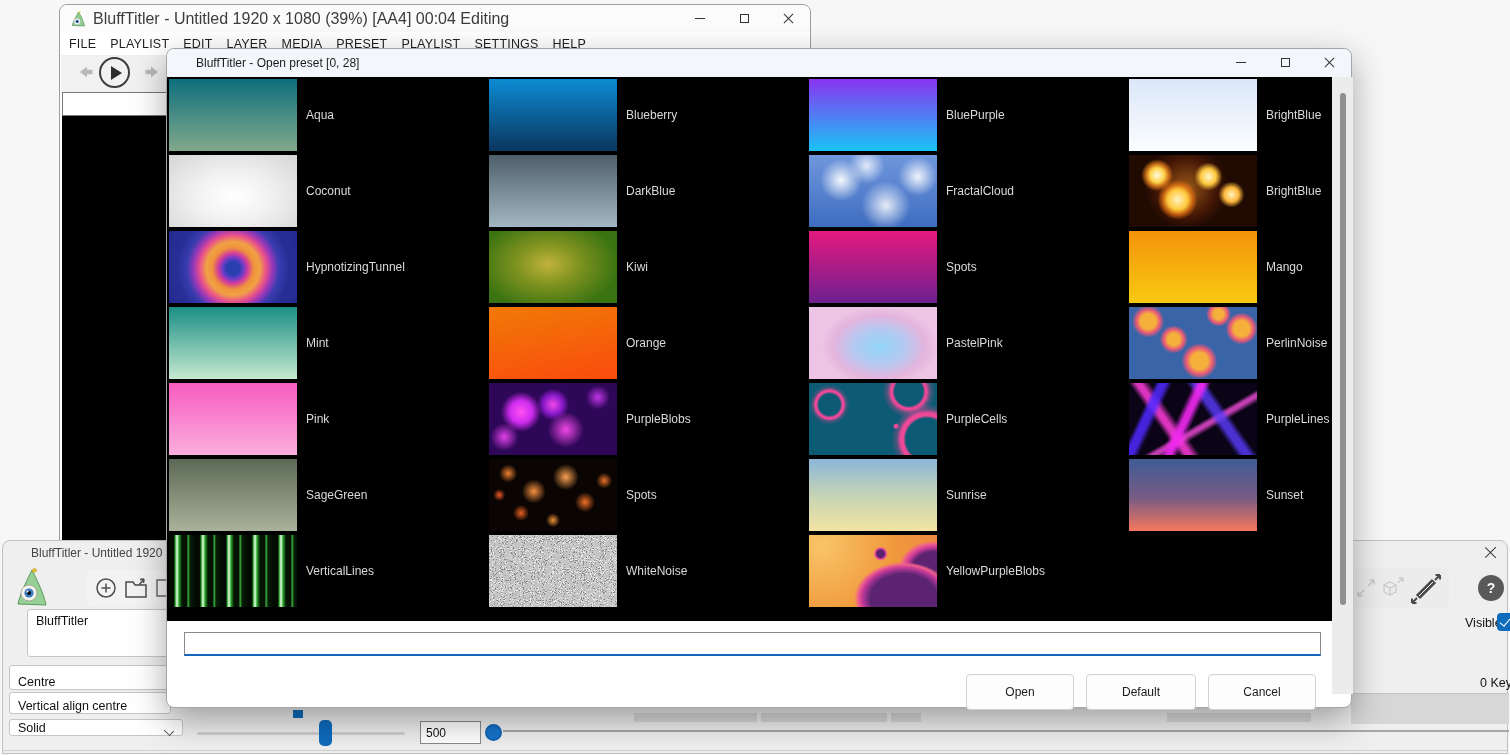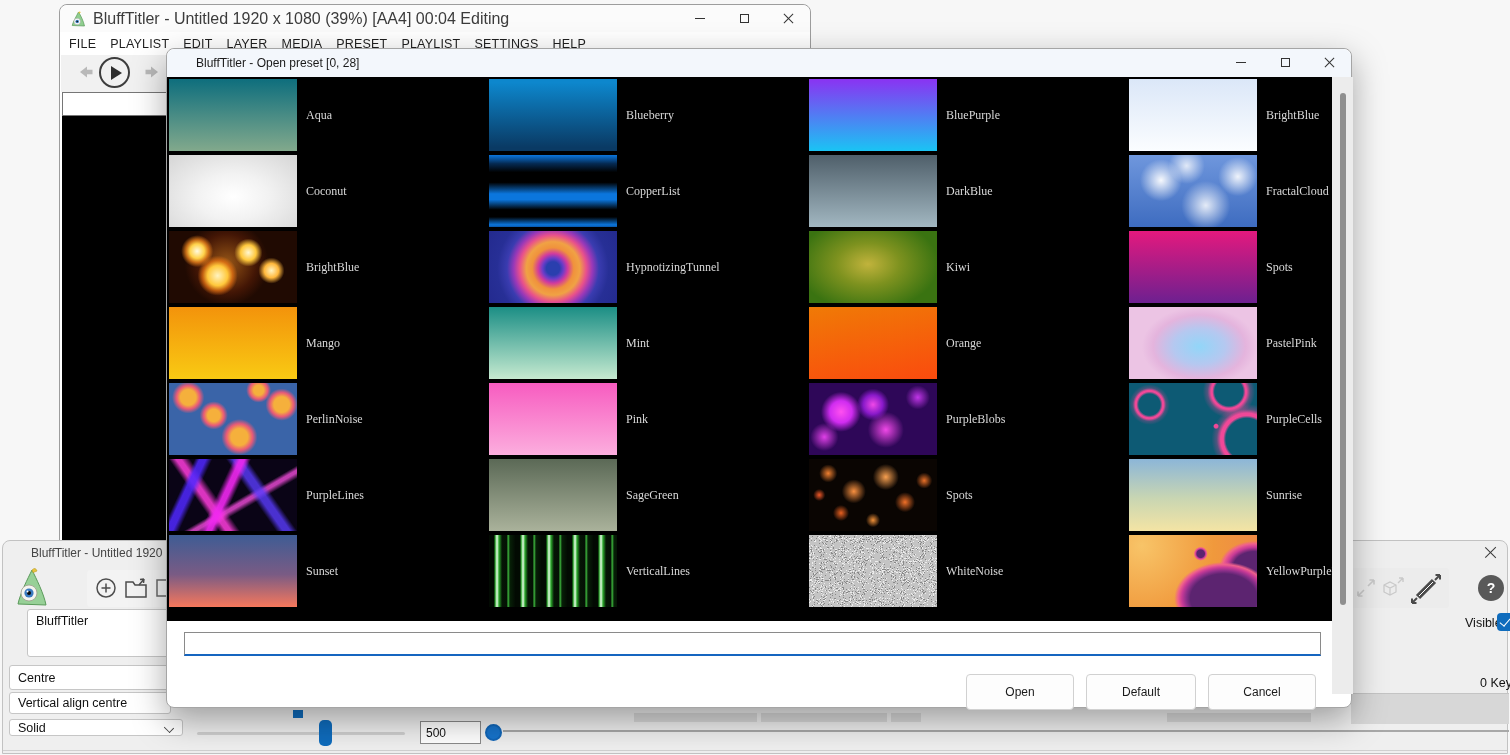--- a/index.html
+++ b/index.html
@@ -36,21 +36,21 @@
   .bw-title{position:absolute;left:28px;top:5px;font-size:12px;color:#454545;white-space:nowrap;}
   .bw-close{position:absolute;right:9px;top:4px;width:14px;height:14px;}
   .bw-close::before,.bw-close::after{content:"";position:absolute;left:6px;top:0;width:1.4px;height:15px;background:#3a3a3a;}
   .bw-close::before{transform:rotate(45deg);}.bw-close::after{transform:rotate(-45deg);}
   .bw-logo{position:absolute;left:10px;top:25px;}
   .bw-toolstrip{position:absolute;left:84px;top:29px;width:96px;height:37px;background:#f3f3f3;border-radius:4px;}
   .tool-ic{position:absolute;top:7px;}
   .bw-textbox{position:absolute;left:24px;top:68px;width:146px;height:48px;background:#fff;
     border:1px solid #c6c6c6;border-radius:3px;font-size:12.5px;color:#111;padding:4px 8px;}
   .bw-combo{position:absolute;background:#fff;border:1px solid #c6c6c6;border-radius:3px;
-    font-size:12.5px;color:#111;display:flex;align-items:center;padding:0 8px;}
+    font-size:12.5px;color:#111;display:flex;align-items:flex-end;padding:0 8px;}
   .combo-centre{left:6px;top:124px;width:162px;height:25px;}
   .combo-valign{left:6px;top:151px;width:162px;height:22px;}
   .combo-solid{left:6px;top:178px;width:174px;height:17px;justify-content:space-between;}
   .chev{width:9px;height:9px;position:relative;}
   .chev::before{content:"";position:absolute;left:0;top:1px;width:7px;height:7px;
     border-right:1.4px solid #444;border-bottom:1.4px solid #444;transform:rotate(45deg) scale(1,.8);}
   .seg-strip span{position:absolute;top:172px;height:9px;background:#d9d9d9;}
   .tl-right{position:absolute;left:1348px;top:152px;width:158px;height:31px;background:#d7d7d7;border-top:1px solid #c4c4c4;}
   .slider1-track{position:absolute;left:194px;top:191px;width:208px;height:3px;background:#cfcfcf;border-radius:2px;}
   .slider1-thumb{position:absolute;left:316px;top:179px;width:13px;height:26px;background:#0f6cbd;border-radius:5px;}
@@ -73,21 +73,21 @@
   
   #dialog{position:absolute;left:166px;top:48px;width:1186px;height:660px;background:#fff;z-index:3;
     border:1px solid #a5a5a5;border-radius:8px;box-shadow:0 12px 34px rgba(0,0,0,.35);}
   .d-titlebar{position:relative;height:28px;background:#f3f7fc;border-radius:8px 8px 0 0;
     display:flex;align-items:center;}
   .d-title{font-size:12px;color:#1a1a1a;margin-left:29px;}
   .d-grid-wrap{position:absolute;left:0;top:28px;width:1165px;height:544px;background:#000;overflow:hidden;}
   .d-grid{display:grid;grid-template-columns:repeat(4,320px);grid-auto-rows:76px;padding:2px 0 0 2px;}
   .cell{display:flex;align-items:center;height:72px;overflow:hidden;}
   .th{width:128px;height:72px;flex:none;}
-  .plabel{margin-left:9px;font-size:12px;color:#d9d9d9;white-space:nowrap;font-family:Liberation Serif, serif;}
+  .plabel{margin-left:9px;font-size:12px;color:#d9d9d9;white-space:nowrap;}
   .d-scroll-track{position:absolute;left:1165px;top:28px;width:21px;height:617px;background:#ececec;}
   .d-scroll-thumb{position:absolute;left:8px;top:16px;width:6px;height:512px;background:#8f8f8f;border-radius:3px;}
   .d-filter{position:absolute;left:17px;top:583px;width:1137px;height:24px;background:#fff;
     border:1px solid #8a8a8a;border-bottom:2.5px solid #1565c0;font-size:12px;padding:0 6px;color:#111;}
   .d-btn{position:absolute;top:625px;height:36px;background:#fdfdfd;border:1px solid #d1d1d1;
     border-radius:4px;font-size:12px;color:#1a1a1a;display:flex;align-items:center;justify-content:center;}
   .btn-open{left:799px;width:108px;}
   .btn-default{left:919px;width:110px;}
   .btn-cancel{left:1041px;width:108px;}
 
@@ -287,24 +287,20 @@
           </div>
           <div class="cell">
             <div class="th th-brightblue"></div>
             <span class="plabel">BrightBlue</span>
           </div>
           <div class="cell">
             <div class="th th-coconut"></div>
             <span class="plabel">Coconut</span>
           </div>
           <div class="cell">
-            <div class="th th-copperlist"></div>
-            <span class="plabel">CopperList</span>
-          </div>
-          <div class="cell">
             <div class="th th-darkblue"></div>
             <span class="plabel">DarkBlue</span>
           </div>
           <div class="cell">
             <div class="th th-fractalcloud"></div>
             <span class="plabel">FractalCloud</span>
           </div>
           <div class="cell">
             <div class="th th-goldenblobs"></div>
             <span class="plabel">BrightBlue</span>

